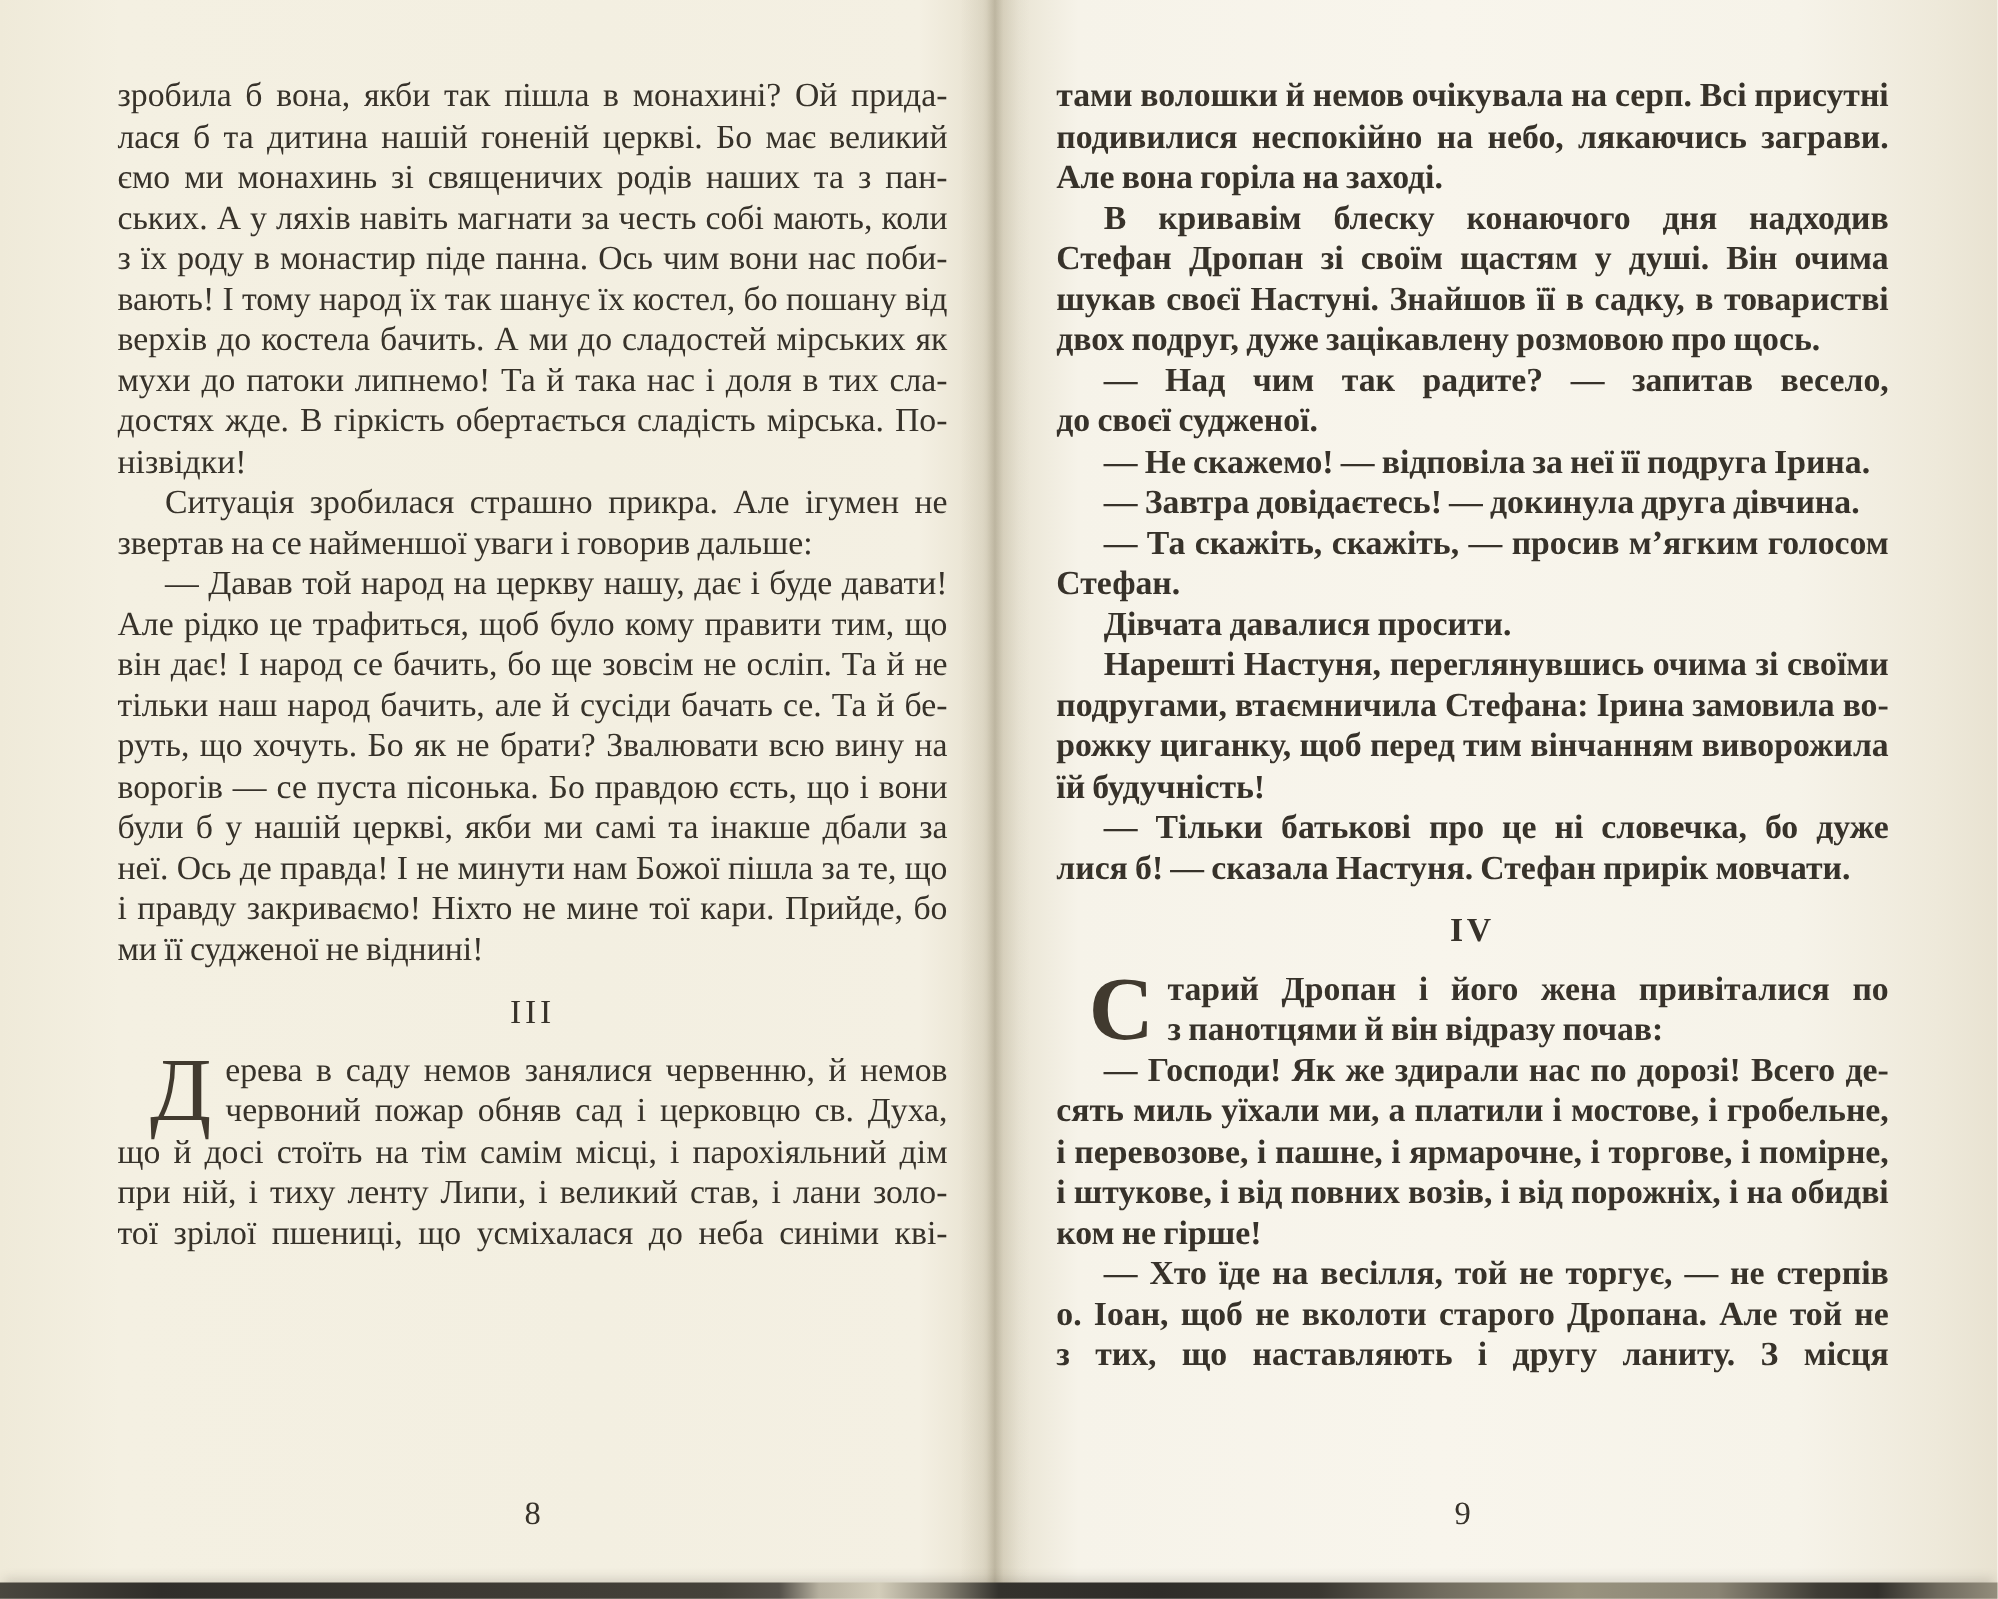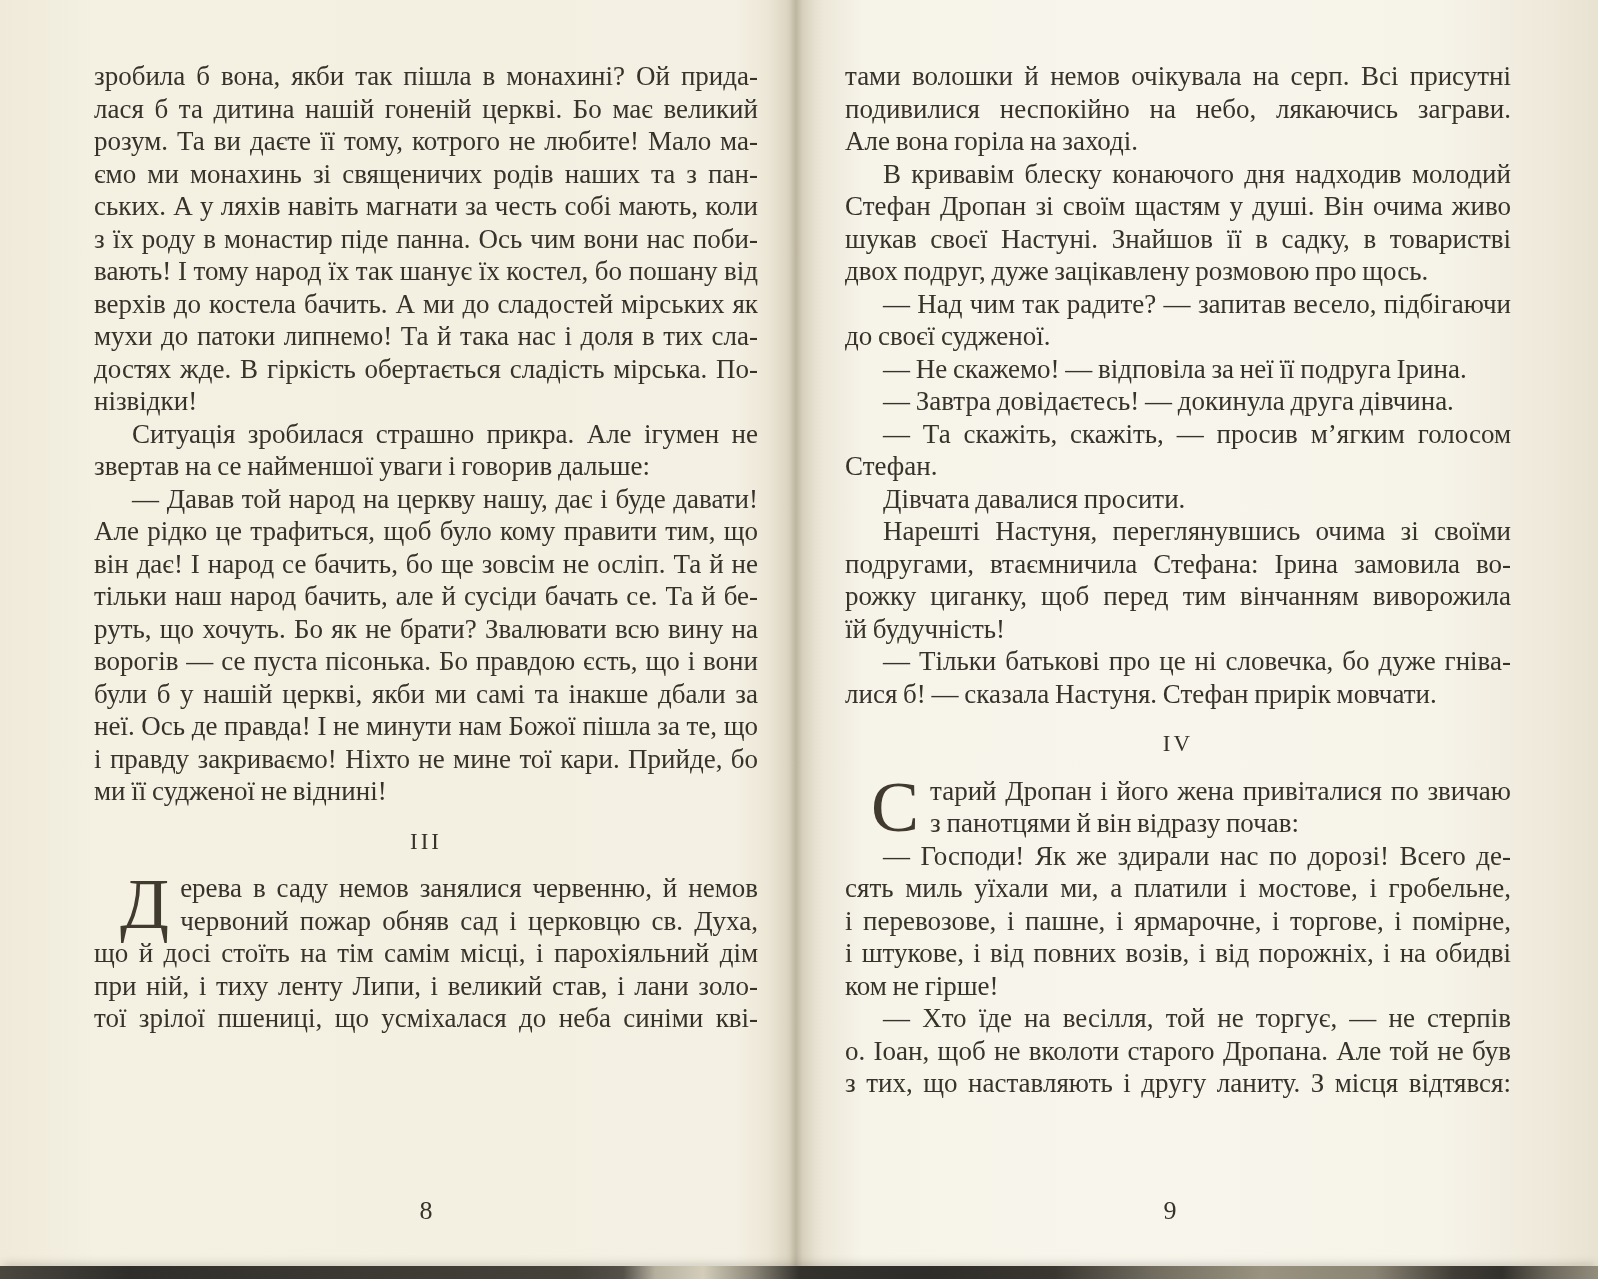--- a/index.html
+++ b/index.html
@@ -18,21 +18,21 @@
 
   .textblock {
     position: absolute;
     top: 60px;
     color: #37322a;
     font-size: 27px;
     line-height: 32.5px;
     word-spacing: -1px;
   }
   .textblock.left  { left: 94px;  width: 664px; }
-  .textblock.right { left: 845px; width: 666px; }
+  .textblock.right { left: 845px; width: 666px; font-weight: bold; }
 
   .para { margin: 0; }
   .line {
     height: 32.5px;
     line-height: 32.5px;
     overflow: hidden;
   }
   .line.jl { text-align: justify; text-align-last: justify; }
   .line.ll { text-align: left;    text-align-last: auto; }
   .para.indent > .line:first-of-type { text-indent: 38px; }
@@ -41,21 +41,21 @@
     float: left;
     font-size: 72px;
     line-height: 64px;
     height: 64px;
     margin: 0 11px 0 26px;
     color: #413a2f;
   }
 
   .heading {
     text-align: center;
-    font-size: 23px;
+    font-size: 27px;
     line-height: 32.5px;
     letter-spacing: 3px;
     margin: 18px 0 14px 0;
     color: #37322a;
   }
 
   .pagenum {
     position: absolute;
     top: 1196px;
     font-size: 26px;
@@ -93,21 +93,20 @@
 </style>
 </head>
 <body>
 
 <div class="sheet">
 
   <div class="textblock left">
       <div class="para">
         <div class="line jl">зробила б вона, якби так пішла в монахині? Ой прида-</div>
         <div class="line jl">лася б та дитина нашій гоненій церкві. Бо має великий</div>
-        <div class="line jl">розум. Та ви даєте її тому, котрого не любите! Мало ма-</div>
         <div class="line jl">ємо ми монахинь зі священичих родів наших та з пан-</div>
         <div class="line jl">ських. А у ляхів навіть магнати за честь собі мають, коли</div>
         <div class="line jl">з їх роду в монастир піде панна. Ось чим вони нас поби-</div>
         <div class="line jl">вають! І тому народ їх так шанує їх костел, бо пошану від</div>
         <div class="line jl">верхів до костела бачить. А ми до сладостей мірських як</div>
         <div class="line jl">мухи до патоки липнемо! Та й така нас і доля в тих сла-</div>
         <div class="line jl">достях жде. В гіркість обертається сладість мірська. По-</div>
         <div class="line ll">нізвідки!</div>
       </div>
       <div class="para indent">

